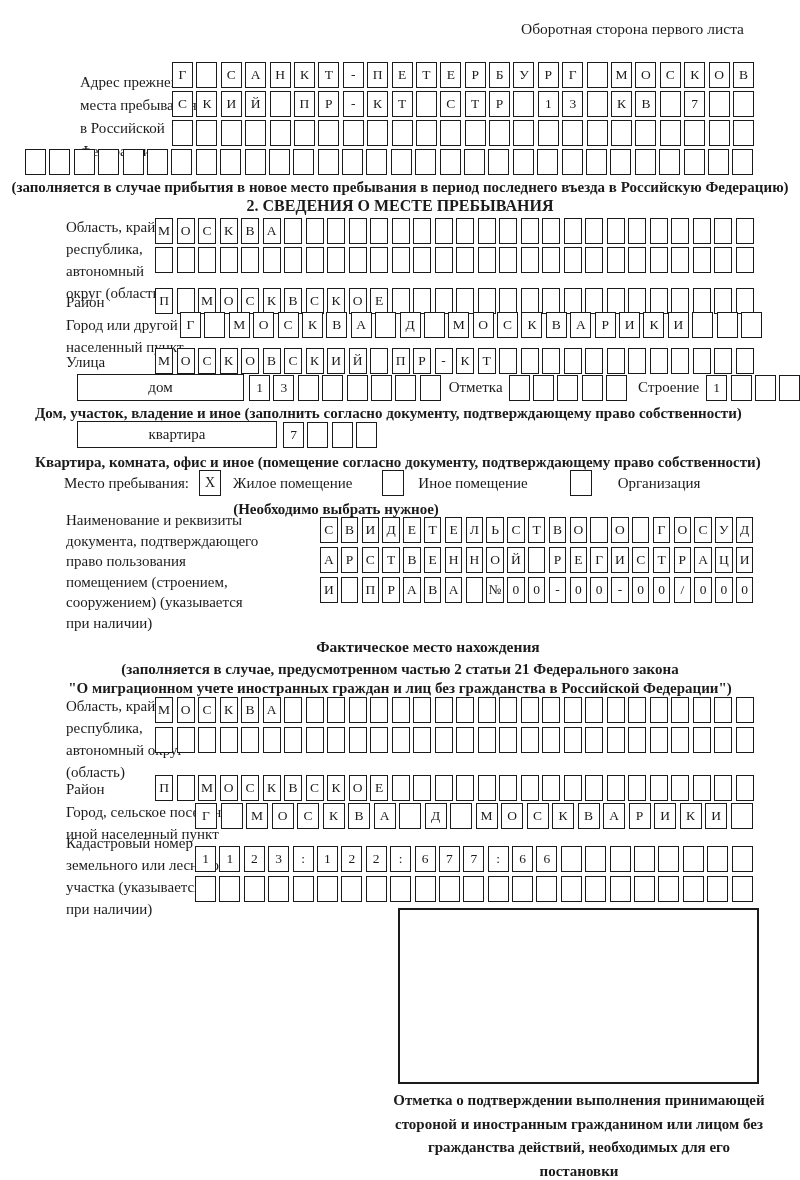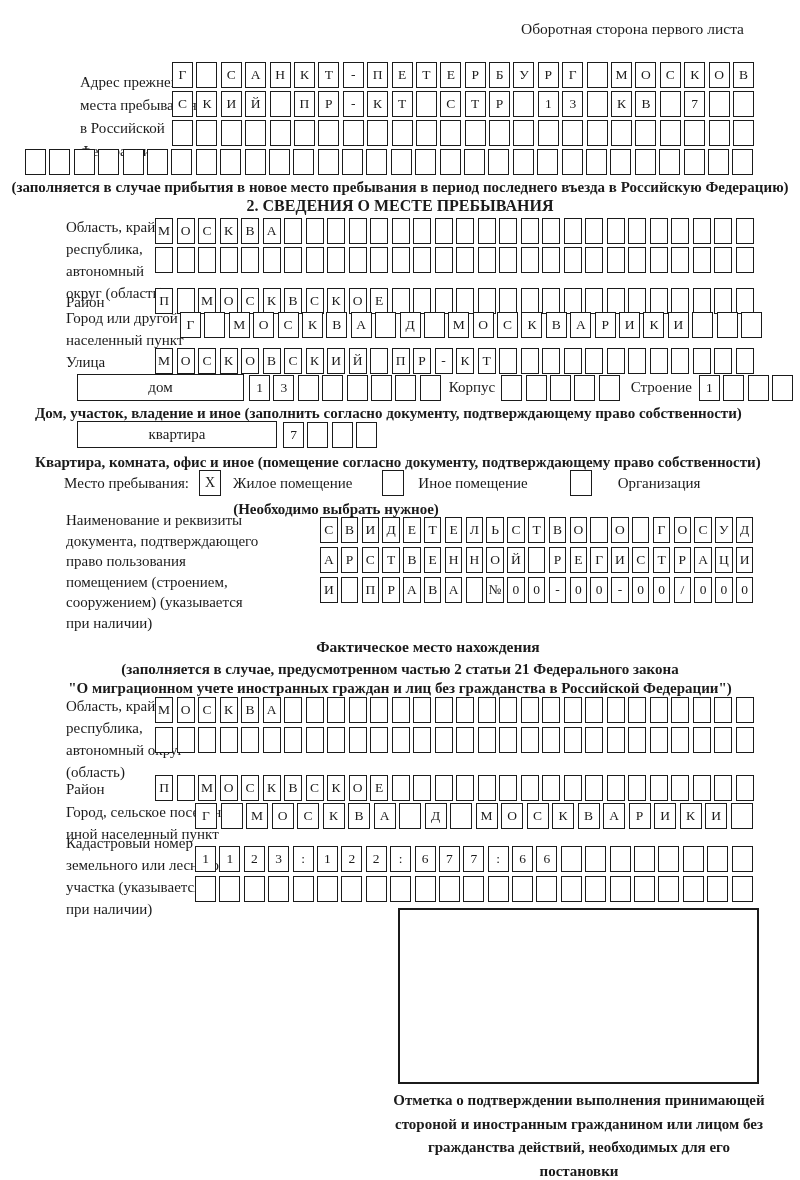--- a/index.html
+++ b/index.html
@@ -246,21 +246,21 @@
       <span class="cell"></span>
       <span class="cell"></span>
       <span class="cell"></span>
       <span class="cell"></span>
       <span class="cell"></span>
       <span class="cell"></span>
       <span class="cell"></span>
       <span class="cell"></span>
     </div>
 
-  <div class="abs lbl" style="left:66px;top:307px;">Город или другой
+  <div class="abs lbl" style="left:66px;top:314px;">Город или другой
 населенный пункт</div>
   <div class="abs cellrow w24" style="left:180px;top:312px;">
       <span class="cell">Г</span>
       <span class="cell"></span>
       <span class="cell">М</span>
       <span class="cell">О</span>
       <span class="cell">С</span>
       <span class="cell">К</span>
       <span class="cell">В</span>
       <span class="cell">А</span>
@@ -321,21 +321,21 @@
     <div class="cellrow whouse" style="margin-left:5px;">
         <span class="cell">1</span>
         <span class="cell">3</span>
         <span class="cell"></span>
         <span class="cell"></span>
         <span class="cell"></span>
         <span class="cell"></span>
         <span class="cell"></span>
         <span class="cell"></span>
       </div>
-    <span class="lbl15" style="margin:0 6px 0 8px;">Корпус</span>
+    <span class="lbl15" style="margin:0 6px 0 8px;">Отметка</span>
     <div class="cellrow whouse">
         <span class="cell"></span>
         <span class="cell"></span>
         <span class="cell"></span>
         <span class="cell"></span>
         <span class="cell"></span>
       </div>
     <span class="lbl15" style="margin:0 7px 0 11px;">Строение</span>
     <div class="cellrow whouse">
         <span class="cell">1</span>

